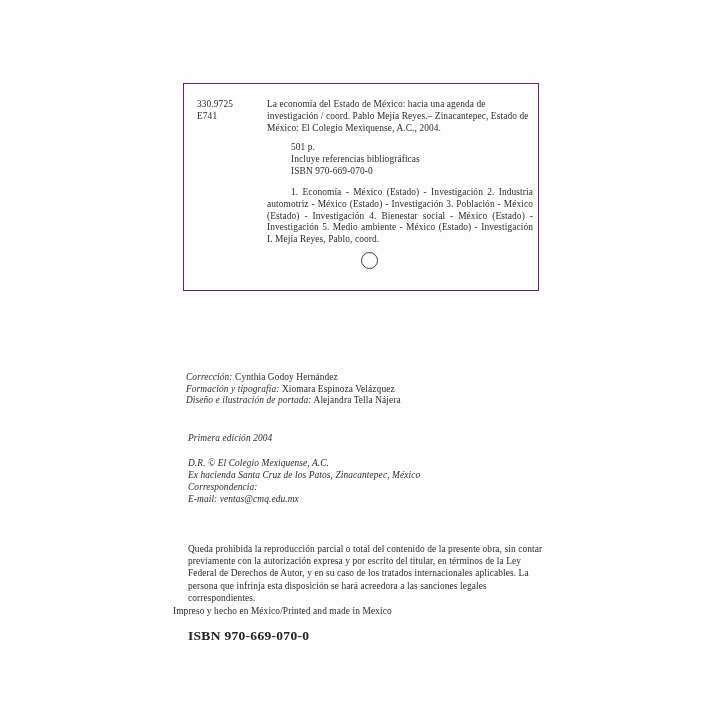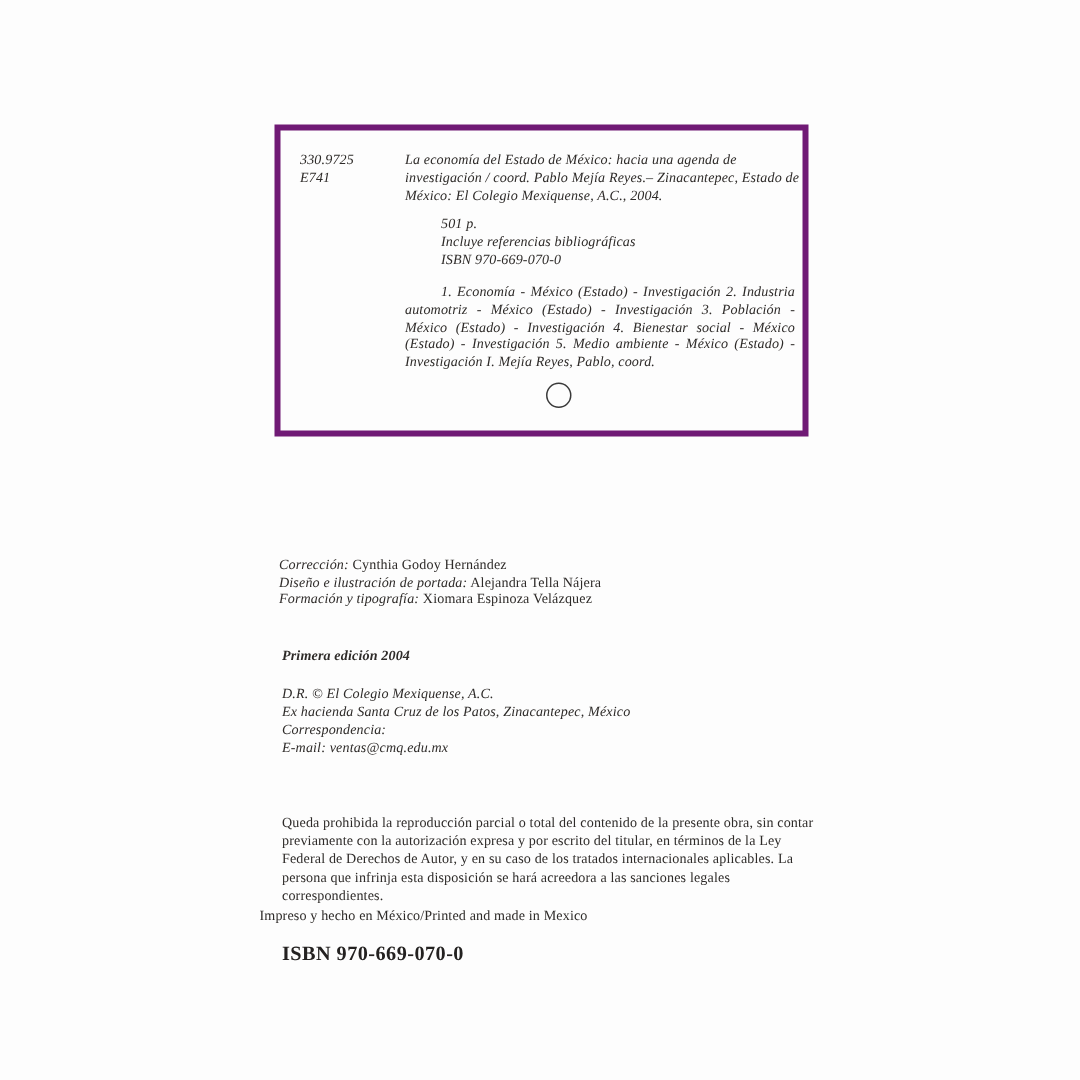--- a/index.html
+++ b/index.html
@@ -18,23 +18,22 @@
   .txt {
     font-size: 9.4px;
     line-height: 11.8px;
     letter-spacing: 0.1px;
   }
   
   .cip-box {
     position: absolute;
     left: 183px; top: 83px;
     width: 356px; height: 208px;
-    border: 4px solid #701a75;
+    border: 1px solid #701a75;
     background: #fdfdfd;
-    font-style: italic;
   }
   .cip-callnum {
     position: absolute; left: 13px; top: 15px;
     white-space: pre-line;
   }
   .cip-citation {
     position: absolute; left: 83px; top: 15px;
     width: 266px;
   }
   .cip-collation {
@@ -49,21 +48,21 @@
   .cip-circle {
     position: absolute; left: 177px; top: 168px;
     width: 17px; height: 17px;
     border: 1.4px solid #3a3a3a;
     border-radius: 50%;
     background: #fdfdfd;
   }
   
   .credits  { position: absolute; left: 186px; top: 372px; line-height: 11.6px; }
   .credits .lbl { font-style: italic; }
-  .edition  { position: absolute; left: 188px; top: 433px; font-style: italic; font-weight: bold; }
+  .edition  { position: absolute; left: 188px; top: 433px; font-style: italic; }
   .publisher{ position: absolute; left: 188px; top: 457px; line-height: 12px; font-style: italic; }
   .legal    { position: absolute; left: 188px; top: 543px; width: 362px; line-height: 12.2px; }
   .printed  { position: absolute; left: 173px; top: 606px; }
   .isbn-footer {
     position: absolute; left: 188px; top: 628px;
     font-size: 13.5px; font-weight: bold;
     letter-spacing: 0.3px;
     color: #232120;
   }
 </style>
@@ -79,22 +78,22 @@
       <div>501 p.</div>
       <div>Incluye referencias bibliográficas</div>
       <div>ISBN 970-669-070-0</div>
     </div>
     <div class="cip-subjects txt">1. Economía - México (Estado) - Investigación 2. Industria automotriz - México (Estado) - Investigación 3. Población - México (Estado) - Investigación 4. Bienestar social - México (Estado) - Investigación 5. Medio ambiente - México (Estado) - Investigación I. Mejía Reyes, Pablo, coord.</div>
     <div class="cip-circle"></div>
   </div>
 
   <div class="credits txt">
     <div><span class="lbl">Corrección:</span> <span>Cynthia Godoy Hernández</span></div>
+    <div><span class="lbl">Formación y tipografía:</span> <span>Xiomara Espinoza Velázquez</span></div>
     <div><span class="lbl">Diseño e ilustración de portada:</span> <span>Alejandra Tella Nájera</span></div>
-    <div><span class="lbl">Formación y tipografía:</span> <span>Xiomara Espinoza Velázquez</span></div>
   </div>
 
   <div class="edition txt">Primera edición 2004</div>
 
   <div class="publisher txt">
     <div>D.R. © El Colegio Mexiquense, A.C.</div>
     <div>Ex hacienda Santa Cruz de los Patos, Zinacantepec, México</div>
     <div>Correspondencia:</div>
     <div>E-mail: ventas@cmq.edu.mx</div>
   </div>

